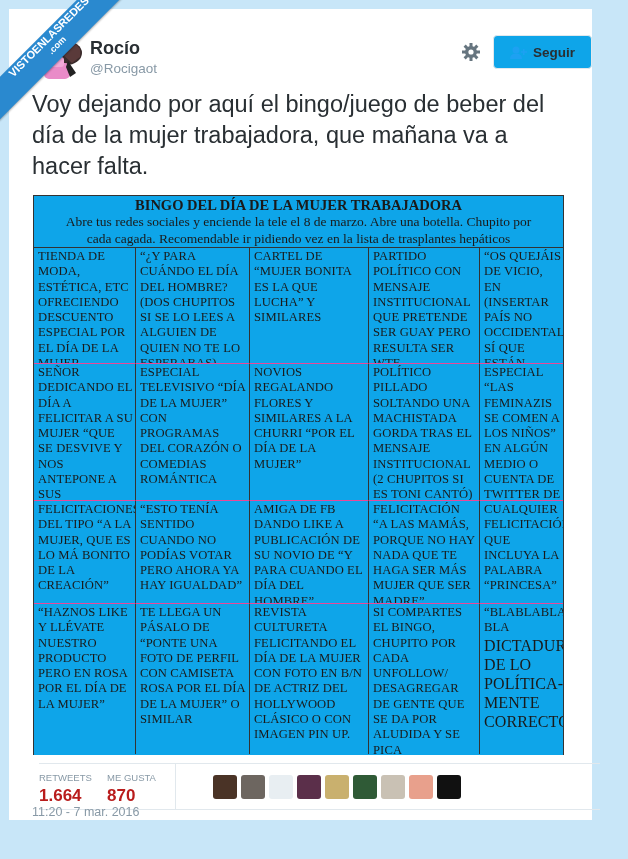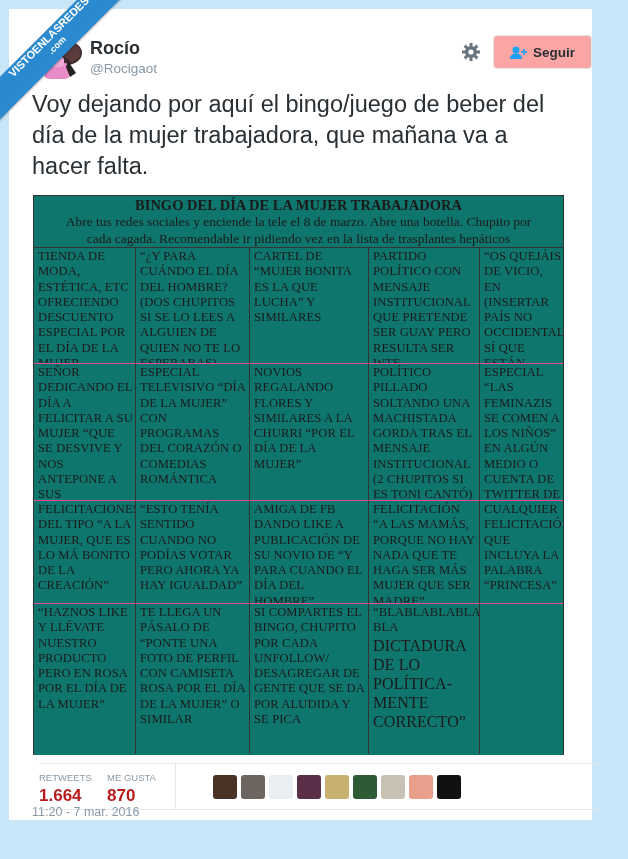--- a/index.html
+++ b/index.html
@@ -37,32 +37,32 @@
     font-size: 13.5px; color: #8899a6;
   }
   .gear {
     position: absolute; left: 452px; top: 33px;
     width: 20px; height: 20px;
   }
   .follow-btn {
     position: absolute; left: 484px; top: 26px;
     width: 99px; height: 34px;
     border: 1px solid #e1e8ed; border-radius: 4px;
-    background: #fca5a5;
+    background: #0ea5e9;
     display: flex; align-items: center; justify-content: center; gap: 5px;
     font-size: 13.5px; font-weight: bold; color: #292f33;
   }
   .tweet-text {
     position: absolute; left: 32px; top: 89px; width: 560px;
     font-size: 23.5px; line-height: 31px; color: #292f33;
   }
   .bingo {
     position: absolute; left: 33px; top: 195px; width: 531px; height: 560px;
     border-left: 1px solid #333; border-right: 1px solid #333; border-top: 1px solid #333;
-    background: #0f766e;
+    background: #0ea5e9;
     font-family: "Liberation Serif", serif;
     color: #1a1a1a;
     overflow: hidden;
   }
   .bingo-head {
     height: 52px; text-align: center; border-bottom: 1px solid #333;
   }
   .bingo-title { font-size: 14.5px; font-weight: bold; line-height: 16px; padding-top: 1px; }
   .bingo-sub { font-size: 13.5px; line-height: 17px; }
   .grid {
@@ -170,20 +170,21 @@
       <div class="cell">NOVIOS REGALANDO FLORES Y SIMILARES A LA CHURRI “POR EL DÍA DE LA MUJER”</div>
       <div class="cell">POLÍTICO PILLADO SOLTANDO UNA MACHISTADA GORDA TRAS EL MENSAJE INSTITUCIONAL (2 CHUPITOS SI ES TONI CANTÓ)</div>
       <div class="cell">ESPECIAL “LAS FEMINAZIS SE COMEN A LOS NIÑOS” EN ALGÚN MEDIO O CUENTA DE TWITTER DE LA CAVERNA</div>
       <div class="cell">FELICITACIONES DEL TIPO “A LA MUJER, QUE ES LO MÁ BONITO DE LA CREACIÓN”</div>
       <div class="cell">“ESTO TENÍA SENTIDO CUANDO NO PODÍAS VOTAR PERO AHORA YA HAY IGUALDAD”</div>
       <div class="cell">AMIGA DE FB DANDO LIKE A PUBLICACIÓN DE SU NOVIO DE “Y PARA CUANDO EL DÍA DEL HOMBRE”</div>
       <div class="cell">FELICITACIÓN “A LAS MAMÁS, PORQUE NO HAY NADA QUE TE HAGA SER MÁS MUJER QUE SER MADRE”</div>
       <div class="cell">CUALQUIER FELICITACIÓN QUE INCLUYA LA PALABRA “PRINCESA”</div>
       <div class="cell last-row">“HAZNOS LIKE Y LLÉVATE NUESTRO PRODUCTO PERO EN ROSA POR EL DÍA DE LA MUJER”</div>
       <div class="cell last-row">TE LLEGA UN PÁSALO DE “PONTE UNA FOTO DE PERFIL CON CAMISETA ROSA POR EL DÍA DE LA MUJER” O SIMILAR</div>
+      <div class="cell last-row">REVISTA CULTURETA FELICITANDO EL DÍA DE LA MUJER CON FOTO EN B/N DE ACTRIZ DEL HOLLYWOOD CLÁSICO O CON IMAGEN PIN UP.</div>
       <div class="cell last-row">SI COMPARTES EL BINGO, CHUPITO POR CADA UNFOLLOW/ DESAGREGAR DE GENTE QUE SE DA POR ALUDIDA Y SE PICA</div>
       <div class="cell last-row">
         <span>“BLABLABLABLA BLA</span>
         <span class="big">DICTADURA DE LO POLÍTICA-MENTE CORRECTO”</span>
       </div>
     </div>
   </div>
 
   <div class="stats" style="left:30px; top:754px;">
     <div class="stat" style="left:0;">

